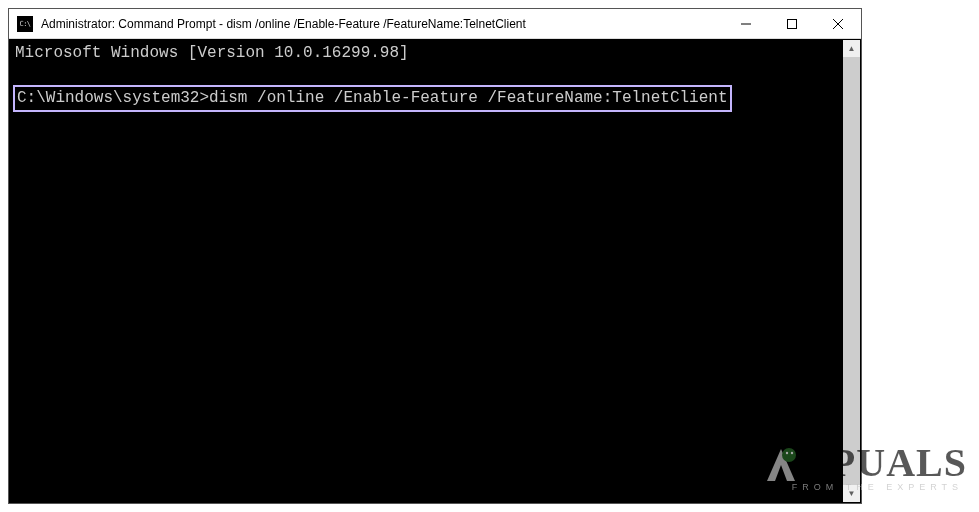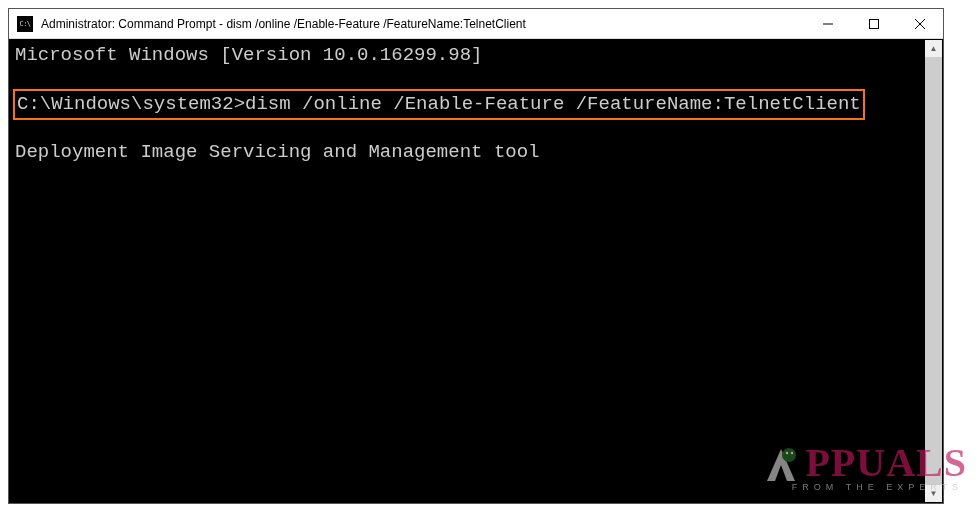--- a/index.html
+++ b/index.html
@@ -12,21 +12,21 @@
       font-family: 'Segoe UI', Tahoma, sans-serif;
       width: 979px;
       height: 512px;
       position: relative;
       overflow: hidden;
     }
     .window {
       position: absolute;
       top: 8px;
       left: 8px;
-      width: 936px;
+      width: 854px;
       height: 496px;
       background: #000;
       border: 1px solid #555;
       display: flex;
       flex-direction: column;
     }
     .titlebar {
       height: 30px;
       background: #fff;
       display: flex;
@@ -72,35 +72,35 @@
     }
     .win-btn svg {
       width: 10px;
       height: 10px;
     }
     .terminal-body {
       flex: 1;
       background: #000;
       padding: 4px 6px;
       font-family: Consolas, 'Courier New', monospace;
-      font-size: 19px;
+      font-size: 16px;
       line-height: 1.35;
       color: #ccc;
       position: relative;
       overflow: hidden;
     }
     .terminal-line {
       white-space: pre;
     }
     .prompt-row {
       display: inline-block;
       white-space: pre;
     }
     .highlight-box {
-      border: 2px solid #f97316;
+      border: 2px solid #c4b5fd;
       padding: 1px 2px;
       margin: 2px 0 2px -2px;
       display: inline-block;
     }
     .scrollbar {
       position: absolute;
       right: 1px;
       top: 31px;
       bottom: 1px;
       width: 17px;
@@ -134,21 +134,21 @@
       right: 12px;
       bottom: 20px;
       text-align: right;
       opacity: 0.65;
       pointer-events: none;
     }
     .wm-main {
       font-family: Georgia, serif;
       font-size: 40px;
       font-weight: bold;
-      color: #be185d;
+      color: #000000;
       letter-spacing: 1px;
       display: flex;
       align-items: center;
       justify-content: flex-end;
     }
     .wm-logo {
       width: 44px;
       height: 44px;
       margin-right: 2px;
       position: relative;
@@ -198,21 +198,20 @@
     </div>
   </div>
 
   <div class="terminal-body">
     <div class="terminal-line">Microsoft Windows [Version 10.0.16299.98]</div>
     <div class="spacer"></div>
     <div class="highlight-box">
       <span class="prompt-row">C:\Windows\system32&gt;</span><span class="prompt-row">dism /online /Enable-Feature /FeatureName:TelnetClient</span>
     </div>
     <div class="spacer"></div>
-    <div class="terminal-line">Deployment Image Servicing and Management tool</div>
     <div class="spacer"></div>
   </div>
 
   <div class="scrollbar">
     <div class="sb-arrow">▲</div>
     <div class="sb-track">
       <div class="sb-thumb"></div>
     </div>
     <div class="sb-arrow">▼</div>
   </div>

